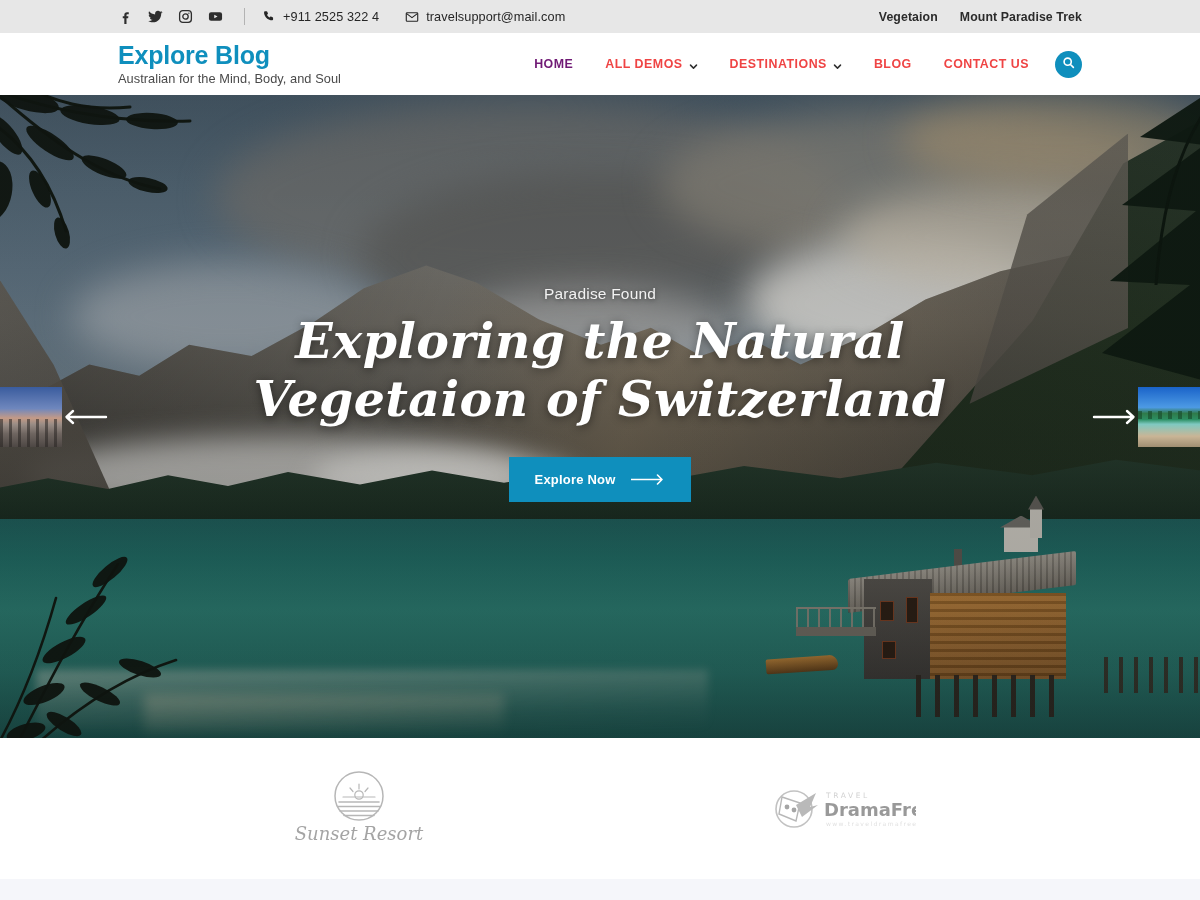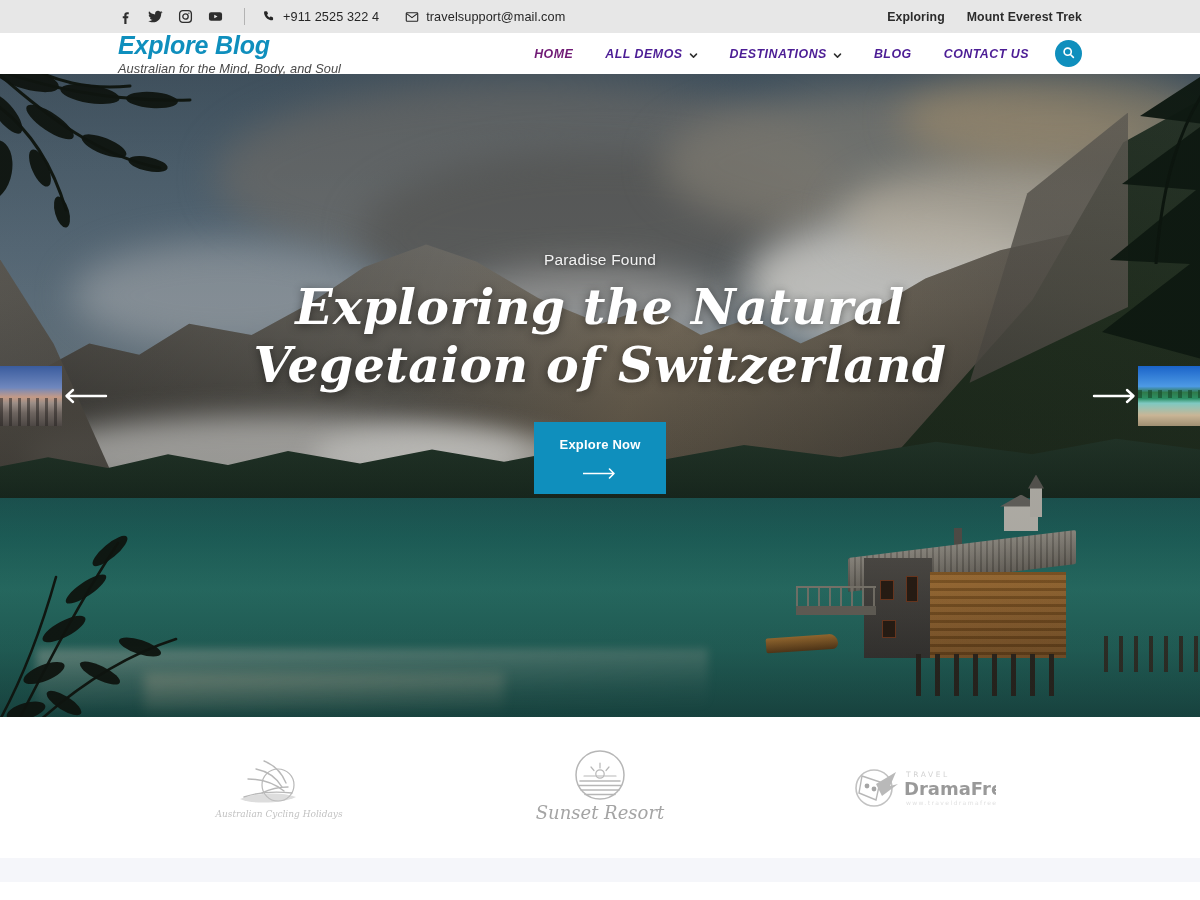--- a/index.html
+++ b/index.html
@@ -47,45 +47,44 @@
     margin-left:auto;
     display:flex;align-items:center;gap:22px;
   }
   .tb-link{
     font-size:12.3px;font-weight:700;color:#2b2b2b;
     letter-spacing:.1px; cursor:pointer; white-space:nowrap;
   }
 
   
   .header{
-    height:41px;
+    height:62px;
     background:#fff;
     display:flex; align-items:center;
     padding:0 118px;
     position:relative;
     z-index:20;
-    font-style:italic;
   }
   .brand{ display:flex; flex-direction:column; justify-content:center; cursor:pointer; }
   .brand-name{
     font-size:25px; font-weight:700; color:#0f8fbd;
     letter-spacing:-.2px; line-height:1.08;
   }
   .brand-tag{
     font-size:12.8px; color:#4a4a4a; margin-top:2px;
     letter-spacing:.05px;
   }
   .nav{
     margin-left:auto;
     display:flex; align-items:center; gap:0;
   }
   .nav-item{
     display:flex; align-items:center; gap:6px;
     font-size:12.4px; font-weight:700; letter-spacing:.5px;
-    color:#4c1d95; text-transform:uppercase;
+    color:#ef4444; text-transform:uppercase;
     padding:0 16px; cursor:pointer; white-space:nowrap;
   }
   .nav-item.active{ color:#701a75; }
   .caret{ width:9px;height:9px; display:block; }
   .search-btn{
     width:27px;height:27px;border-radius:50%;
     background:#0f8fbd;
     display:flex;align-items:center;justify-content:center;
     margin-left:10px; cursor:pointer; flex:none;
   }
@@ -321,21 +320,20 @@
     text-shadow:0 2px 10px rgba(0,0,0,.45);
   }
   .hero-cta{
     margin-top:28px;
     display:inline-flex; align-items:center; gap:16px;
     background:#0f8fbd; color:#fff;
     font-size:13px; font-weight:700; letter-spacing:.2px;
     padding:15px 26px; cursor:pointer;
     border:none;
     font-family:"Liberation Sans", sans-serif;
-    flex-direction:column;
   }
   .hero-cta svg{ display:block; }
 
   
   .car-side{
     position:absolute; top:50%; transform:translateY(-50%);
     z-index:8; display:flex; align-items:center;
   }
   .car-left{ left:0; }
   .car-right{ right:0; flex-direction:row-reverse; }
@@ -432,22 +430,22 @@
             <rect x="2.2" y="4.8" width="19.6" height="14.4" rx="1.4"></rect>
             <path d="M2.8 6.2L12 13l9.2-6.8"></path>
           </svg>
         </span>
         <span>travelsupport@mail.com</span>
       </div>
     </div>
   </div>
 
   <div class="topbar-right">
-    <span class="tb-link">Exploring</span>
-    <span class="tb-link">Mount Everest Trek</span>
+    <span class="tb-link">Vegetaion</span>
+    <span class="tb-link">Mount Paradise Trek</span>
   </div>
 </div>
 
 <div class="header">
   <div class="brand">
     <div class="brand-name">Explore Blog</div>
     <div class="brand-tag">Australian for the Mind, Body, and Soul</div>
   </div>
 
   <nav class="nav">
@@ -620,34 +618,20 @@
         <svg width="44" height="22" viewBox="0 0 44 22" fill="none" stroke="#fff" stroke-width="2.4" stroke-linecap="round" stroke-linejoin="round">
           <path d="M2 11h39M35 5l6.5 6L35 17"></path>
         </svg>
       </span>
     </div>
   </div>
 </section>
 
 <section class="logos">
 
-  <div class="logo-cell">
-    <svg width="150" height="78" viewBox="0 0 150 78">
-      <g stroke="#8d8d8d" stroke-width="1.4" fill="none" stroke-linecap="round">
-        <path d="M60 12 C70 16 78 24 82 34"></path>
-        <path d="M52 20 C62 22 72 28 78 38"></path>
-        <path d="M44 30 C56 30 70 34 80 42"></path>
-        <circle cx="74" cy="36" r="16" stroke-width="1.2"></circle>
-        <path d="M58 44 C66 40 74 38 84 38"></path>
-        <path d="M40 48 C52 44 70 42 88 44"></path>
-      </g>
-      <path d="M36 50 C52 44 76 42 92 48 C80 54 50 56 36 50 Z" fill="#9a9a9a" opacity=".55"></path>
-      <text x="75" y="68" font-family="DejaVu Serif, serif" font-style="italic" font-size="9" fill="#9b9b9b" text-anchor="middle">Australian Cycling Holidays</text>
-    </svg>
-  </div>
 
   <div class="logo-cell">
     <svg width="130" height="82" viewBox="0 0 130 82">
       <circle cx="65" cy="28" r="24" fill="none" stroke="#8b8b8b" stroke-width="1.5"></circle>
       <g stroke="#8b8b8b" stroke-width="1.2" stroke-linecap="round">
         <path d="M65 16v5M56 20l3 3.5M74 20l-3 3.5M49 29h32"></path>
       </g>
       <circle cx="65" cy="27" r="4.2" fill="none" stroke="#8b8b8b" stroke-width="1.2"></circle>
       <g stroke="#8b8b8b" stroke-width="1.6" stroke-linecap="round">
         <path d="M45 34h40M44 38.5h42M46 43h38M50 47.5h30"></path>

